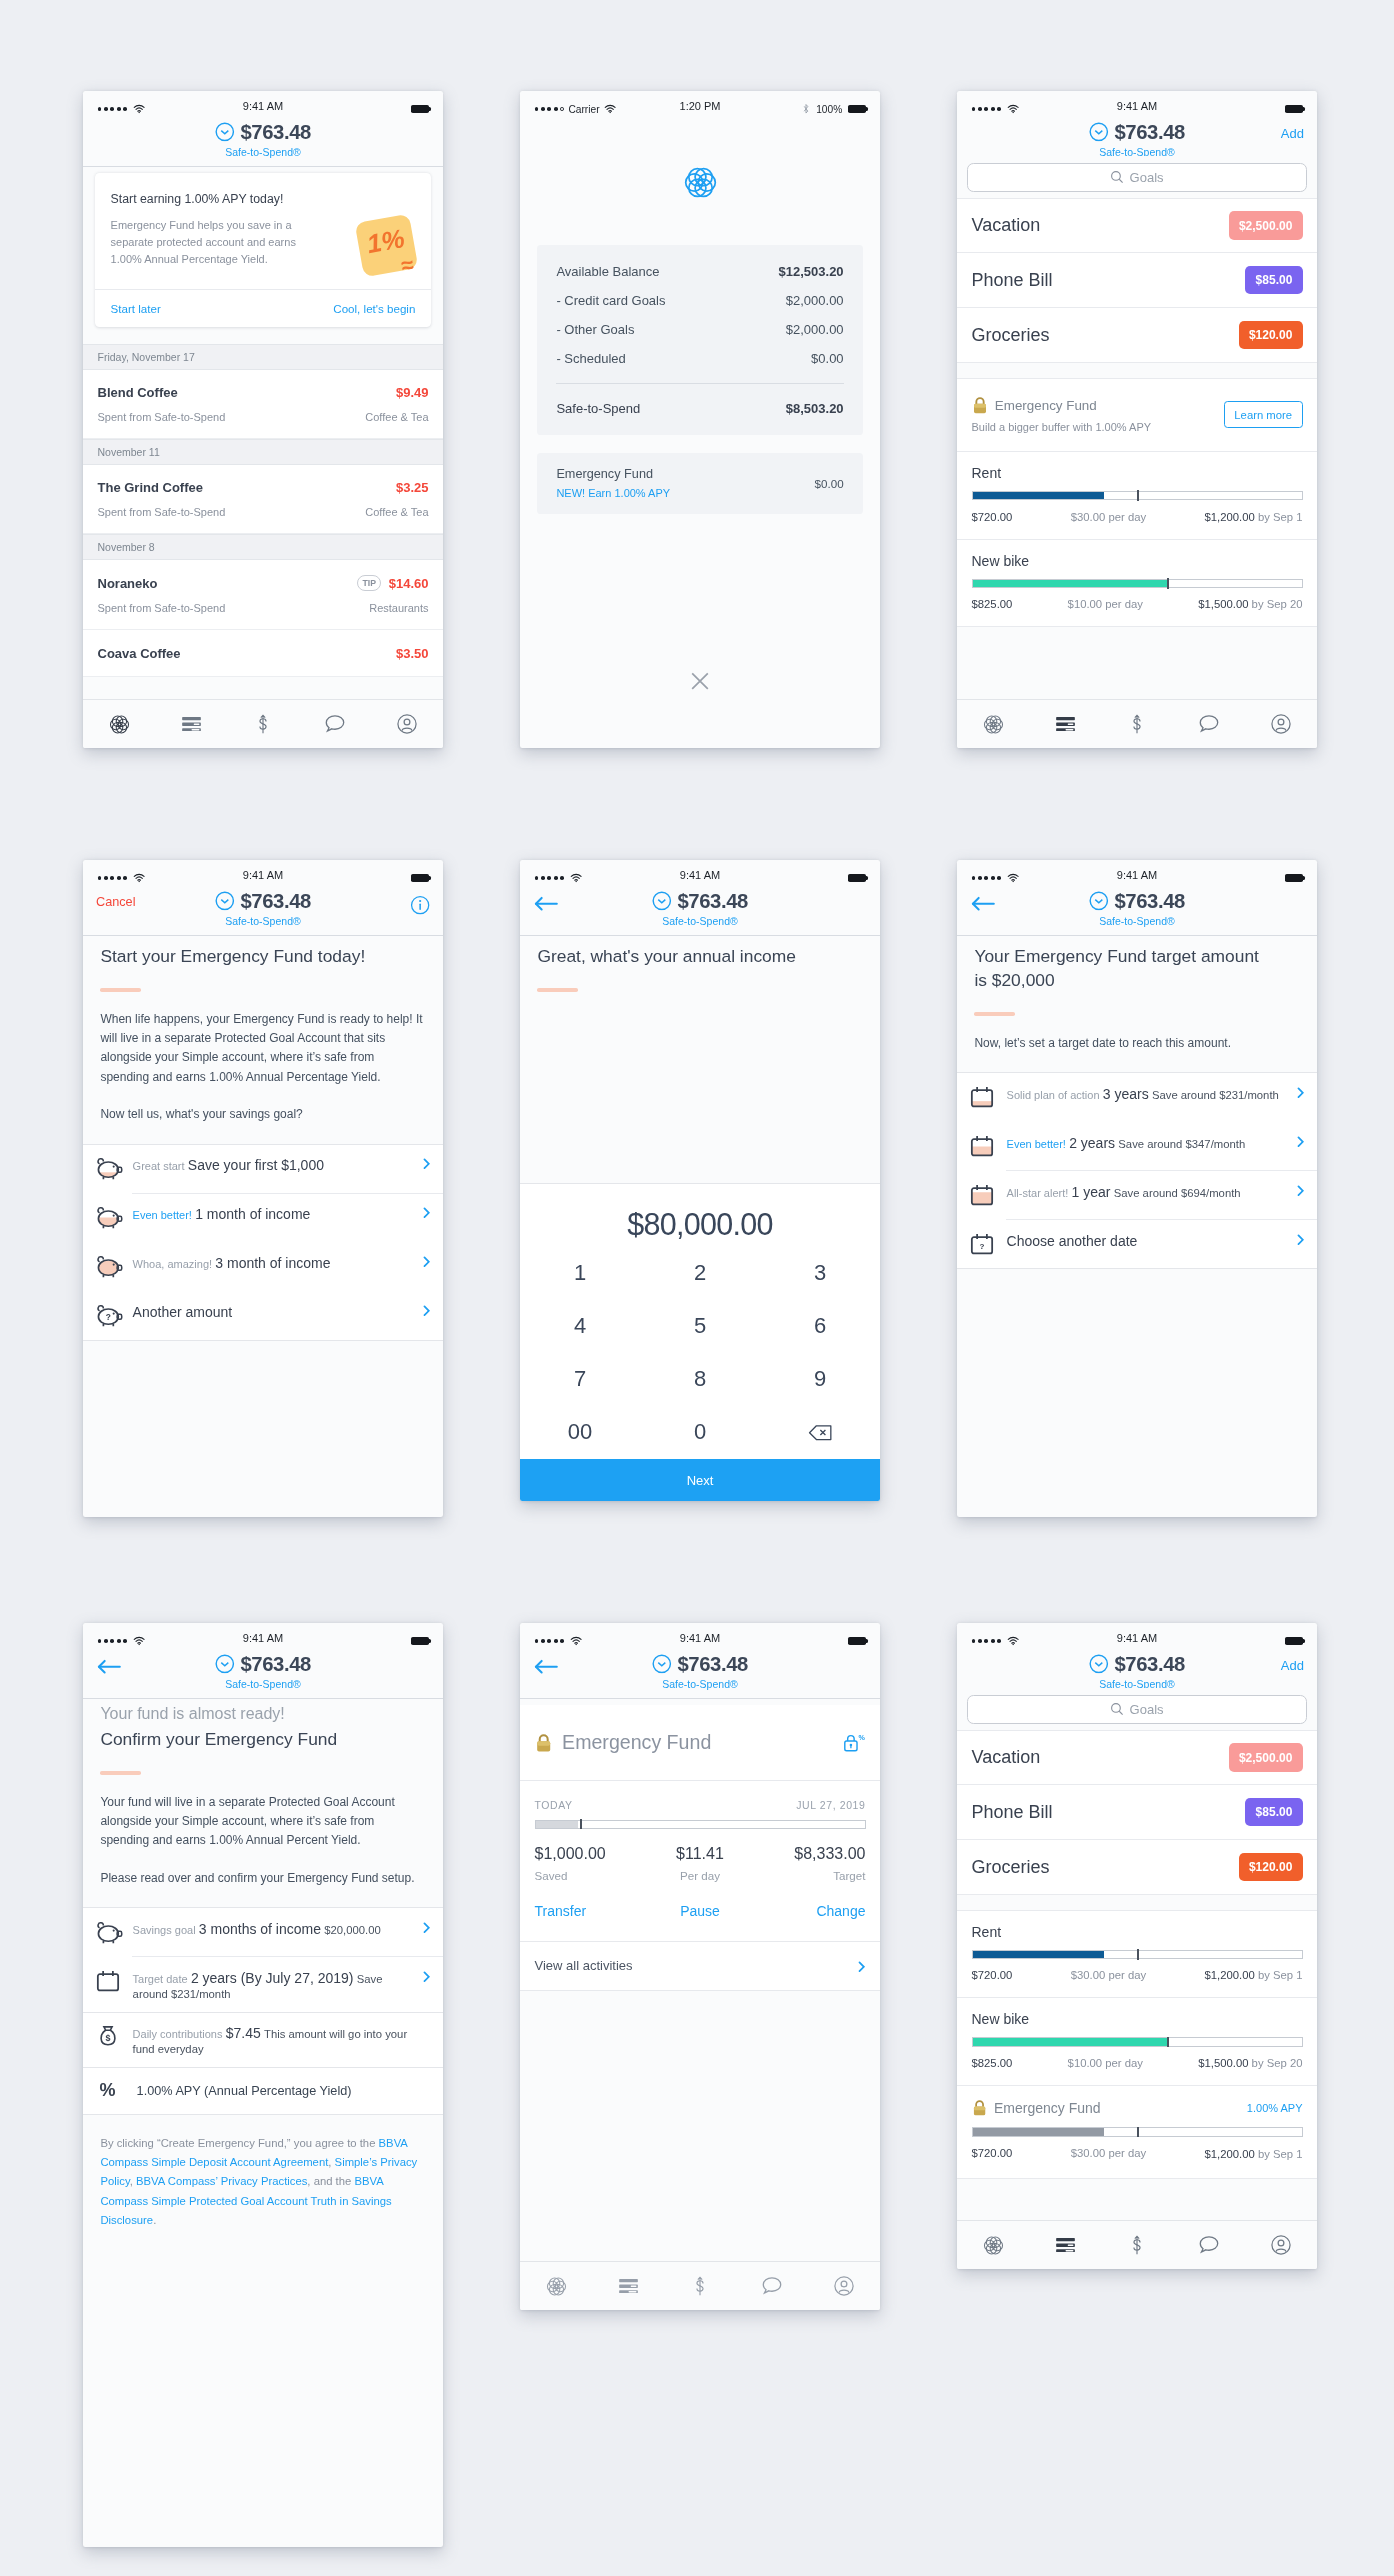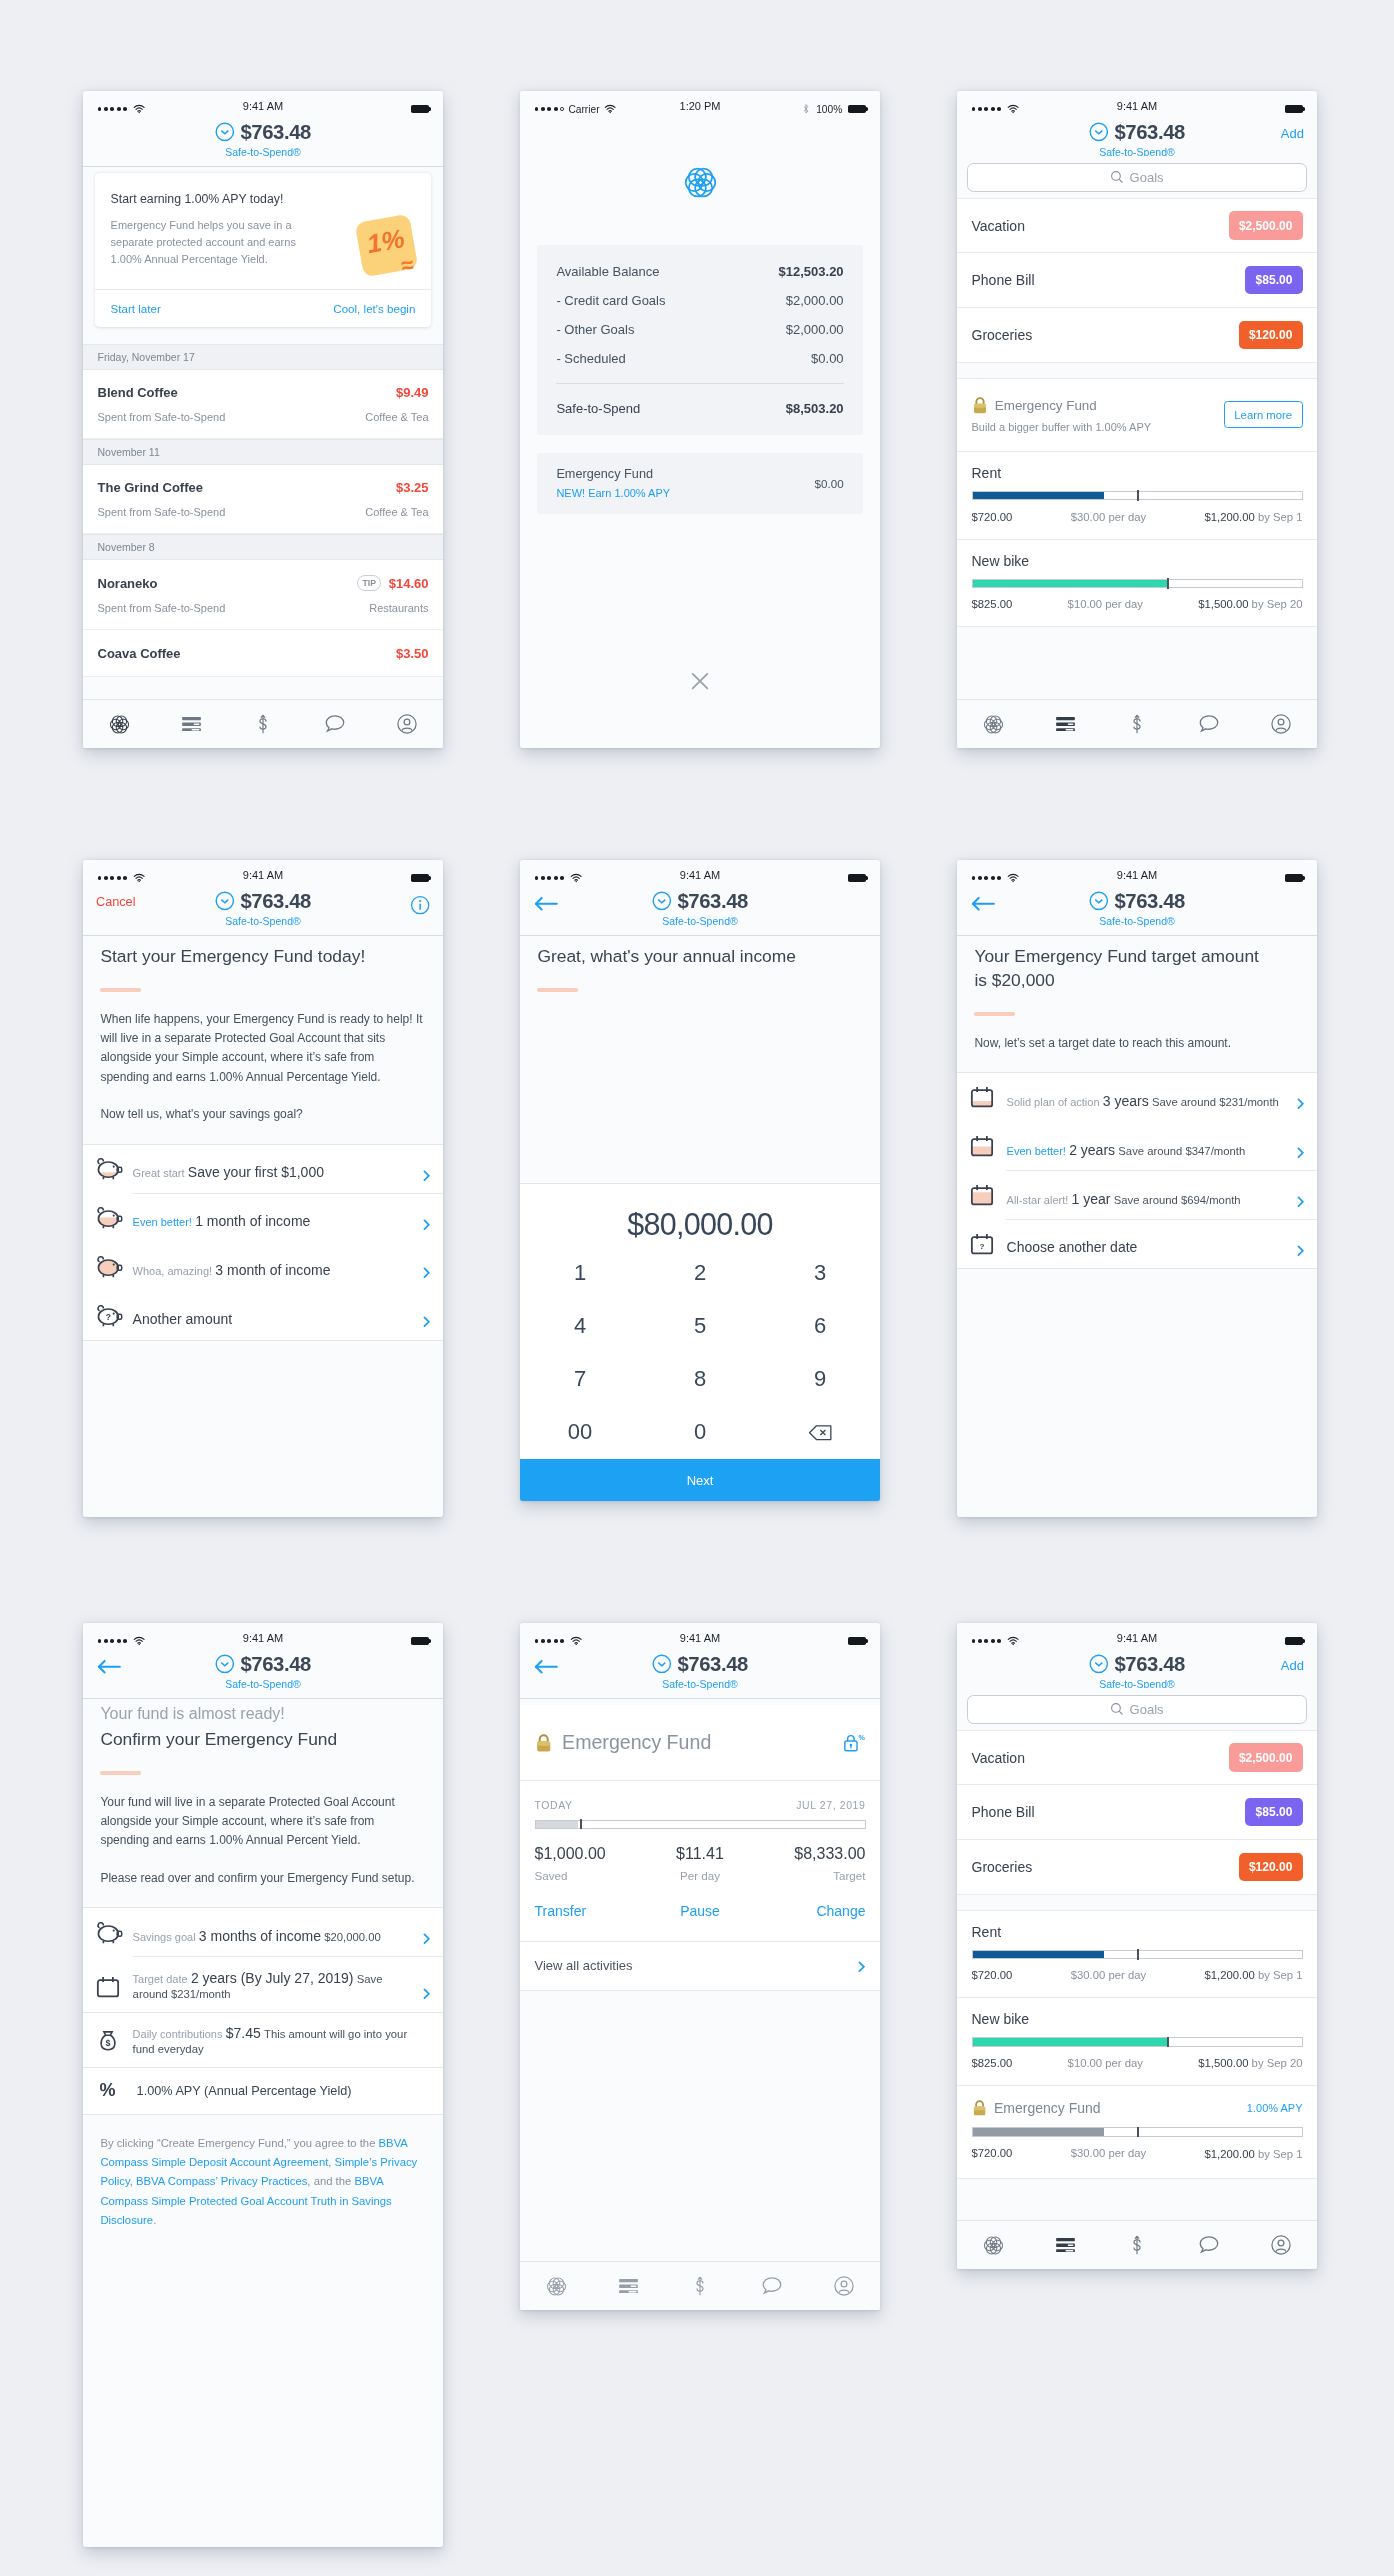--- a/index.html
+++ b/index.html
@@ -67,21 +67,21 @@
   .efc{margin:17.4px 17.4px 0;background:#f1f3f6;border-radius:3.6px;padding:14.5px 19px;display:flex;align-items:center;justify-content:space-between}
   .efc-t{font-size:12.7px;color:#46525f}
   .efc-n{margin-top:5.8px;font-size:11px;color:#1d9ff2}
   .efc-v{font-size:11.6px;color:#46525f}
   .p2-x{position:absolute;left:50%;transform:translateX(-50%);bottom:57px;color:#9aa1ab}
   
   .search-wrap{padding:6.5px 10.2px;background:#fafbfc}
   .search{height:29px;border:0.7px solid #c9cdd4;border-radius:6.5px;background:#fff;display:flex;align-items:center;justify-content:center;gap:5.1px;color:#9aa2ac;font-size:13px}
   .goal-row{height:55px;display:flex;align-items:center;justify-content:space-between;padding:0 14.5px;background:#fff;border-bottom:0.7px solid #e8eaee}
   .goal-row.top{border-top:0.7px solid #e8eaee}
-  .goal-name{font-size:14px;color:#39414f}
+  .goal-name{font-size:18px;color:#39414f}
   .badge{color:#fff;font-weight:bold;font-size:12px;padding:7.3px 10.2px;border-radius:5.1px}
   .efp{background:#fff;border-top:0.7px solid #e8eaee;border-bottom:0.7px solid #e8eaee;padding:17.4px 14.5px;display:flex;align-items:center;margin-top:14.5px}
   .efp .txt{flex:1}
   .efp-title{display:flex;align-items:center;gap:7.3px;font-size:13.4px;color:#7e8792}
   .efp-sub{margin-top:6.5px;font-size:11px;color:#8a919d}
   .learn{border:1.1px solid #1d9ff2;color:#1d9ff2;border-radius:3.6px;padding:6.5px 9.4px;font-size:11.3px;white-space:nowrap}
   .pb{background:#fff;border-bottom:0.7px solid #e8eaee;padding:13px 14.5px 16px}
   .pb-head{display:flex;align-items:center;justify-content:space-between}
   .pb-name{font-size:14px;color:#39414f}
   .pb-name-wrap{display:flex;align-items:center;gap:7.3px;font-size:14px;color:#7e8792}
@@ -95,21 +95,21 @@
   .pb-stats .tg{color:#8a919d;text-align:right}
   .pb-stats .tg b{color:#39414f;font-weight:normal}
   .tg.wrap{max-width:99px;display:inline-block;line-height:1.35}
   
   .h1{font-size:17.4px;color:#3a4454;margin:19px 17.4px 0;line-height:1.4;font-weight:normal}
   .pre{font-size:16px;color:#9aa2ac;margin:17.4px 17.4px 0}
   .pre + .h1{margin-top:3.6px}
   .uline{width:41px;height:3.6px;background:#f9ccbb;border-radius:1.8px;margin:19.6px 0 0 17.4px}
   .body{font-size:12px;color:#44505f;line-height:1.62;margin:18px 17.4px 0}
   .opts{margin-top:19px;border-top:0.7px solid #e4e6ea;border-bottom:0.7px solid #e4e6ea;background:#fff}
-  .row-opt{display:flex;align-items:flex-end;padding:11.6px 13px 11.6px 11.6px;background:#fff}
+  .row-opt{display:flex;align-items:flex-start;padding:11.6px 13px 11.6px 11.6px;background:#fff}
   .row-opt .icol{width:38px;flex:0 0 38px;color:#39414f}
   .row-opt .tcol{flex:1;min-width:0}
   .row-opt .tag{font-size:11px;color:#98a0ab;margin-bottom:2.2px}
   .row-opt .tag.blue{color:#1d9ff2}
   .row-opt .main{font-size:14px;color:#39414f;line-height:1.3}
   .row-opt .sub{font-size:11.3px;color:#49525f;margin-top:2.9px}
   .sep-inset{height:0.7px;background:#e8eaee;margin-left:49px}
   .chev{flex:0 0 auto;margin-left:7.3px;color:#1d9ff2}
   
   .keypanel{position:absolute;left:0;right:0;top:258px;bottom:42px;background:#fff;border-top:0.7px solid #e4e6ea;display:flex;flex-direction:column}

